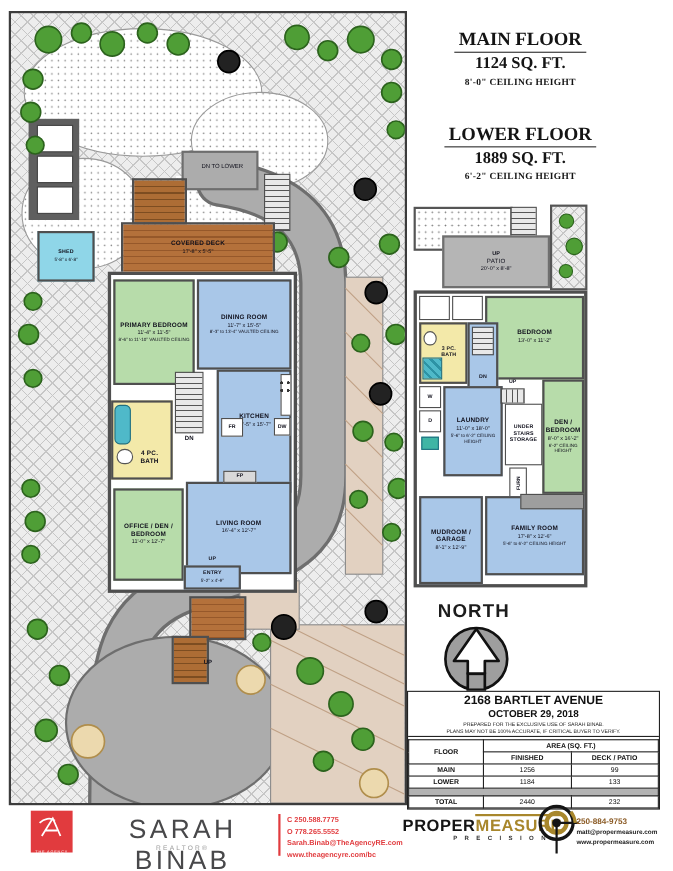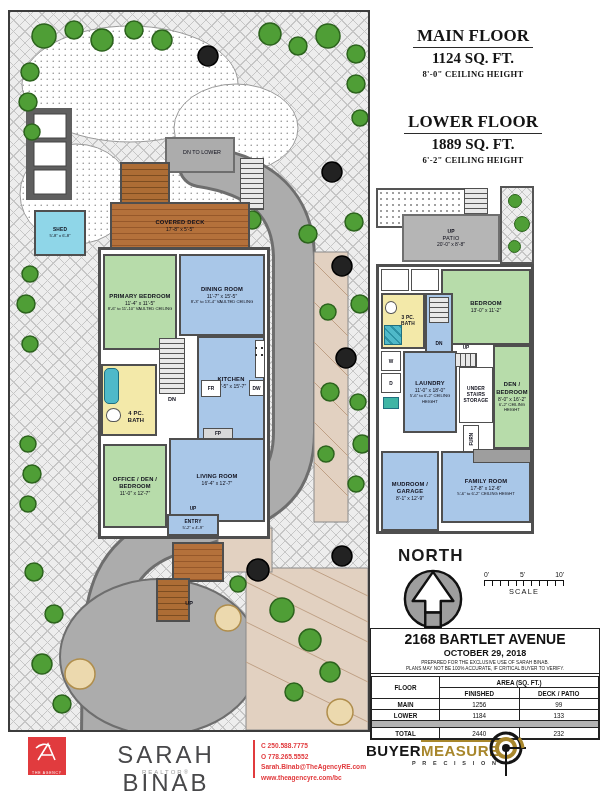--- a/index.html
+++ b/index.html
@@ -28,21 +28,21 @@
   .tag{position:absolute;font-size:5.5px;font-weight:700;color:#10101c;text-align:center;line-height:1.1}
   .box{position:absolute;background:#fff;border:1.5px solid #4f4f4f;display:flex;align-items:center;
        justify-content:center;font-size:4.8px;font-weight:700;color:#10101c;overflow:hidden}
   
   .tblock{position:absolute;text-align:center;font-family:"Liberation Serif",serif;color:#141414}
   .t1{display:inline-block;font-size:17px;font-weight:700;border-bottom:1.6px solid #2b2b2b;padding:0 4px 1px}
   .t2{display:block;font-size:15px;font-weight:700;margin-top:2px}
   .t3{display:block;font-size:8.6px;font-weight:700;margin-top:2px;letter-spacing:.3px}
   
   .infotable{position:absolute;left:370px;top:628px;width:230px;border:1.4px solid #222;background:#fff;font-size:6.3px}
-  .infotable .hd1{font-size:14px;font-weight:700;text-align:center;padding:2px 0 1px}
+  .infotable .hd1{font-size:11px;font-weight:700;text-align:center;padding:2px 0 1px}
   .infotable .hd2{font-size:9px;font-weight:600;text-align:center;padding:0 0 2px}
   .infotable .nt{font-size:4.7px;text-align:center;line-height:1.3;color:#222}
   table.areas{width:100%;border-collapse:collapse;margin-top:2px}
   table.areas td{border:1px solid #222;text-align:center;padding:1.5px 0;font-size:6.3px;color:#111}
   table.areas td.lb{font-weight:700}
   table.areas tr.gr td{background:#b3b3b3;height:7px;padding:0}
   
   .agentname{position:absolute;left:76px;top:741px;width:180px;text-align:center;font-size:24px;
              letter-spacing:3px;color:#48484a;font-weight:400}
   .agenttitle{position:absolute;left:76px;top:769px;width:180px;text-align:center;font-size:6px;
@@ -298,29 +298,20 @@
       <div class="a" style="left:94px;top:182px;width:58px;height:14px;background:#9e9e9e;border:1.5px solid #4f4f4f"></div>
     </div>
   </div>
 
   <div class="northlbl">NORTH</div>
   <svg class="a" width="62" height="62" viewBox="0 0 64 64" style="left:402px;top:568px">
     <circle cx="32" cy="32" r="29" fill="#9e9e9e" stroke="#111" stroke-width="2.5"></circle>
     <polygon points="32,4 11,34 24,34 24,46 40,46 40,34 53,34" fill="#fff" stroke="#111" stroke-width="2.5" stroke-linejoin="round"></polygon>
     <rect x="24" y="46" width="16" height="15" fill="#9e9e9e" stroke="#111" stroke-width="2.5"></rect>
   </svg>
-  <div class="scalewrap">
-    <div class="scalelbls">
-      <span class="a" style="left:0;top:0">0'</span>
-      <span class="a" style="left:36px;top:0">5'</span>
-      <span class="a" style="right:0;top:0">10'</span>
-    </div>
-    <div class="ruler"></div>
-    <div class="scaletxt">SCALE</div>
-  </div>
 
   <div class="infotable">
     <div class="hd1">2168 BARTLET AVENUE</div>
     <div class="hd2">OCTOBER 29, 2018</div>
     <div class="nt">PREPARED FOR THE EXCLUSIVE USE OF SARAH BINAB.</div>
     <div class="nt" style="border-bottom:1px solid #222;padding-bottom:1px">PLANS MAY NOT BE 100% ACCURATE, IF CRITICAL BUYER TO VERIFY.</div>
     <table class="areas">
       <tbody>
           <tr>
         <td class="lb" rowspan="2" style="width:30%">FLOOR</td>
@@ -361,24 +352,29 @@
   <div class="agentname">SARAH BINAB</div>
   <div class="agenttitle">REALTOR®</div>
   <div class="a" style="left:253px;top:740px;width:2px;height:38px;background:#e13b3e"></div>
   <div class="redtxt">
     <div>C 250.588.7775</div>
     <div>O 778.265.5552</div>
     <div>Sarah.Binab@TheAgencyRE.com</div>
     <div>www.theagencyre.com/bc</div>
   </div>
   <div class="a" style="left:366px;top:742px">
-    <span class="pmword" style="color:#151515">BUYER</span><span class="pmword" style="color:#a8872c;border-top:2px solid #a8872c">MEASURE</span>
+    <span class="pmword" style="color:#151515">PROPER</span><span class="pmword" style="color:#a8872c;border-top:2px solid #a8872c">MEASURE</span>
   </div>
   <div class="pmtag">P R E C I S I O N</div>
   <svg class="a" width="44" height="48" viewBox="0 0 44 48" style="left:486px;top:730px">
     <circle cx="20" cy="18" r="15" fill="none" stroke="#151515" stroke-width="3"></circle>
     <circle cx="20" cy="18" r="9" fill="none" stroke="#a8872c" stroke-width="4"></circle>
     <circle cx="20" cy="18" r="4" fill="#151515"></circle>
     <path d="M20 18 L40 18 M20 18 L20 46" stroke="#151515" stroke-width="2"></path>
     <path d="M33 8 A19 19 0 0 1 37 18" stroke="#a8872c" stroke-width="3" fill="none"></path>
   </svg>
+  <div class="pmtxt">
+    <div style="font-size:7.4px;color:#8a5a24">250-884-9753</div>
+    <div>matt@propermeasure.com</div>
+    <div>www.propermeasure.com</div>
+  </div>
 
 </div>
 
 </body></html>

